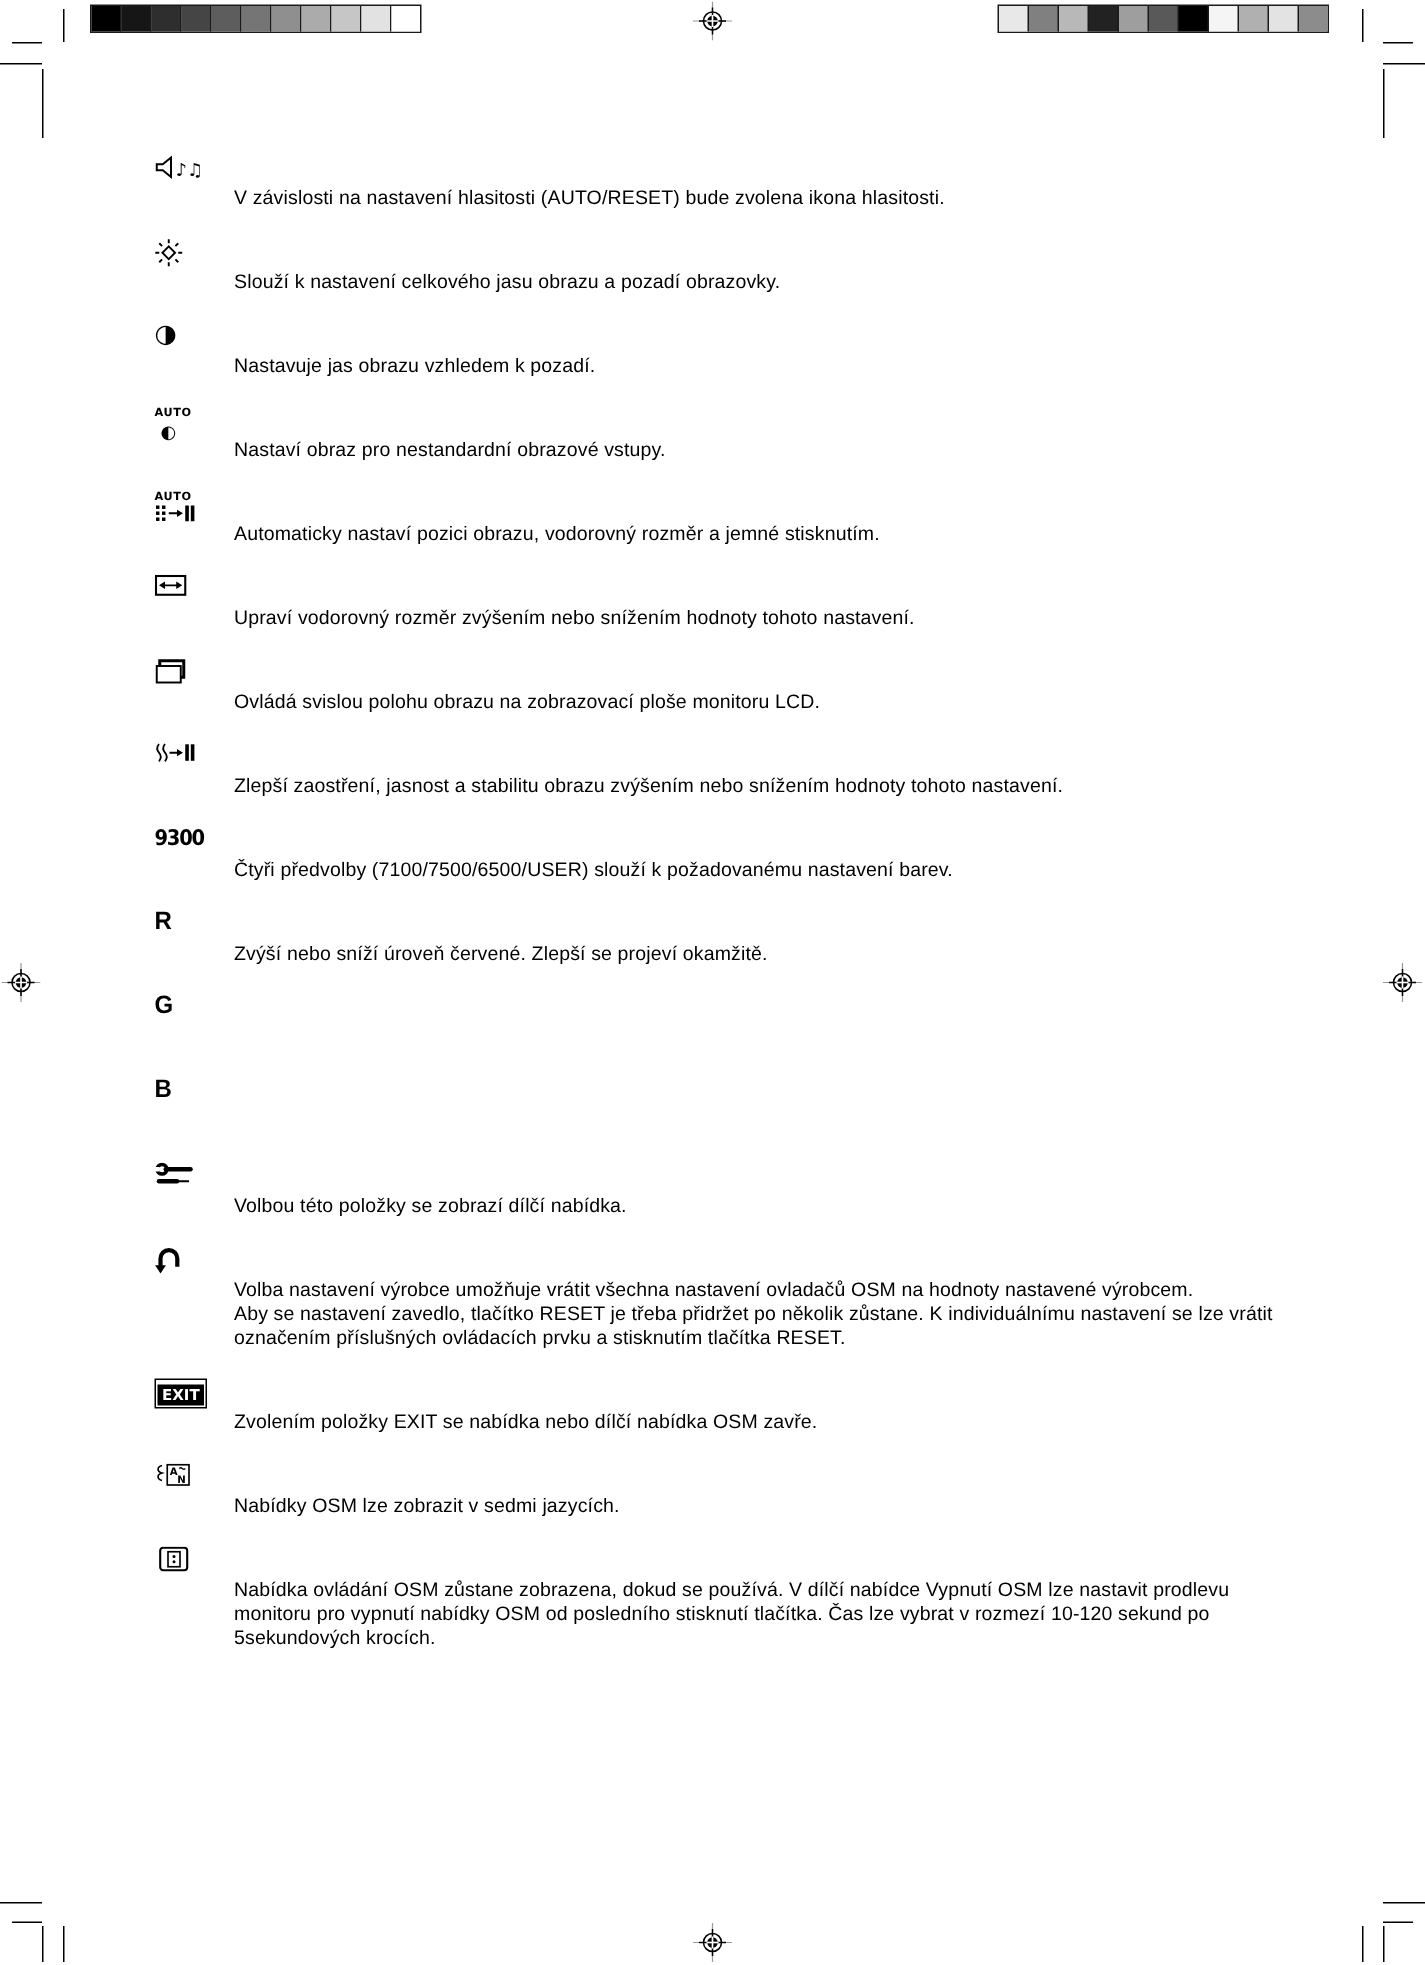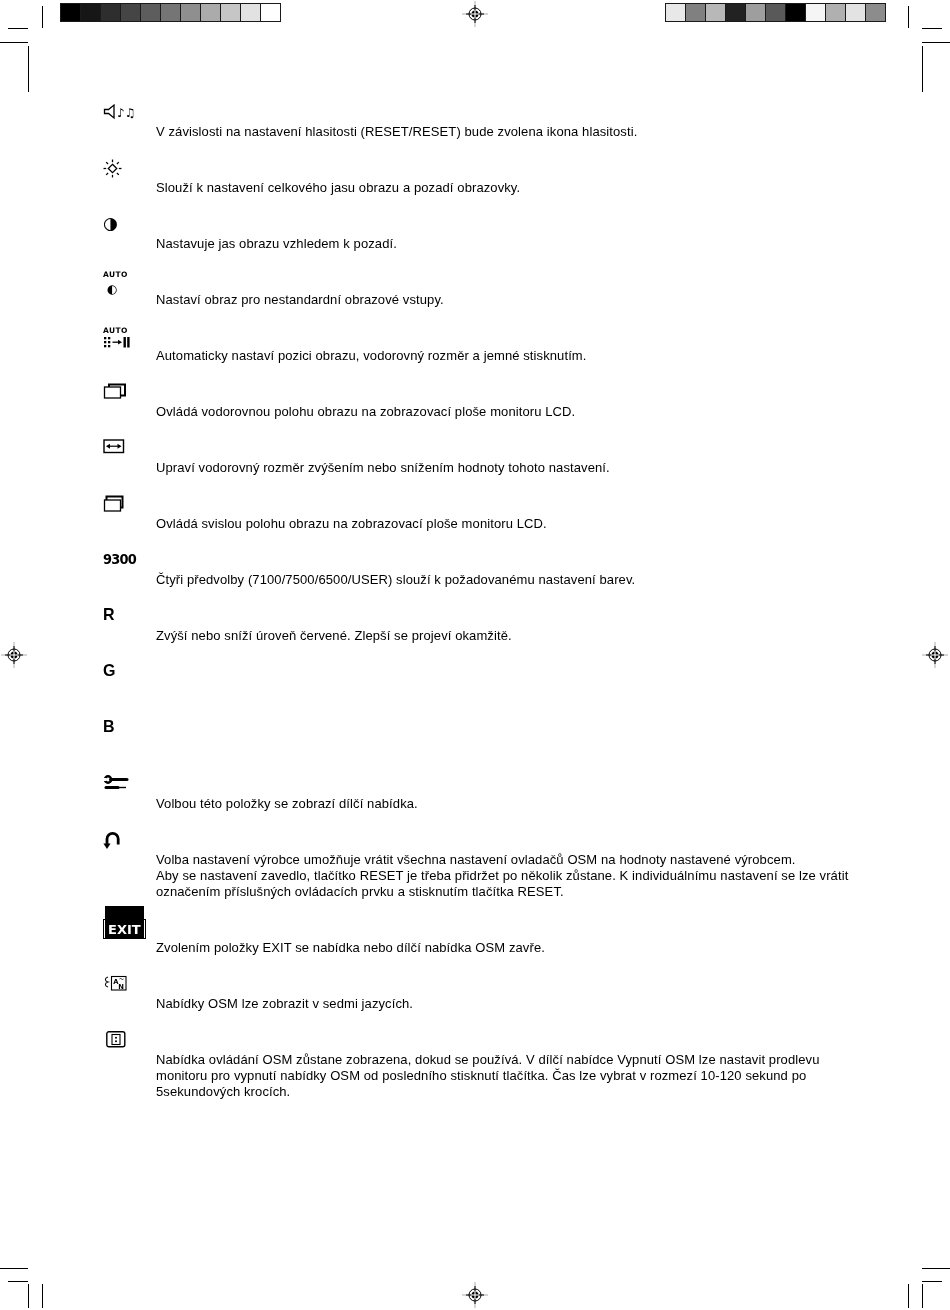--- a/index.html
+++ b/index.html
@@ -23,22 +23,22 @@
         letter-spacing:0.1px;white-space:pre-line;}
   .glyph-big{font-size:17px;font-family:"DejaVu Sans",sans-serif;}
   .glyph-small{font-size:12px;font-family:"DejaVu Sans",sans-serif;}
   .auto-label{display:block;font-size:7.5px;font-weight:bold;letter-spacing:0.4px;
               font-family:"DejaVu Sans",sans-serif;margin-bottom:1px;}
   .letter-icon{font-size:16px;font-weight:bold;font-family:"Liberation Sans",sans-serif;
                transform:scaleY(1.05);display:inline-block;}
   .preset-icon-text{font-size:13px;font-weight:bold;letter-spacing:-0.8px;
                font-family:"DejaVu Sans",sans-serif;display:inline-block;transform:scaleY(1.1);}
   .exit-box{display:inline-block;border:1px solid #000;padding:1px;background:#fff;}
-  .exit-inner{background:#000;color:#fff;font-size:13px;font-weight:bold;
-              letter-spacing:0;padding:16px 3px 1px 3px;font-family:"DejaVu Sans",sans-serif;}
+  .exit-inner{background:#000;color:#fff;font-size:10px;font-weight:bold;
+              letter-spacing:0;padding:2px 3px 1px 3px;font-family:"DejaVu Sans",sans-serif;}
   svg{display:block;}
 </style>
 </head>
 <body>
 
 <div class="page">
 
   <div class="strip" style="left:60px;">
       <div class="swatch" style="background: rgb(0, 0, 0);"></div>
       <div class="swatch" style="background: rgb(22, 22, 22);"></div>
@@ -129,21 +129,21 @@
 
   <div class="content">
 
     <div class="row">
       <div class="icon">
         <svg width="34" height="19" viewBox="0 0 34 19">
           <polygon points="1.5,6.5 5.5,6.5 11,2 11,15 5.5,10.5 1.5,10.5" fill="none" stroke="#000" stroke-width="1.3"></polygon>
           <text x="14" y="14" font-size="12" font-family="DejaVu Sans">♪♫</text>
         </svg>
       </div>
-      <div class="desc">V závislosti na nastavení hlasitosti (RESET/RESET) bude zvolena ikona hlasitosti.</div>
+      <div class="desc">V závislosti na nastavení hlasitosti (AUTO/RESET) bude zvolena ikona hlasitosti.</div>
     </div>
 
     <div class="row">
       <div class="icon">
         <svg width="19" height="19" viewBox="0 0 18 18">
           <path d="M9,5 L13,9 L9,13 L5,9 Z" fill="none" stroke="#000" stroke-width="1.2"></path>
           <line x1="9" y1="0.5" x2="9" y2="3" stroke="#000" stroke-width="1.2"></line>
           <line x1="9" y1="15" x2="9" y2="17.5" stroke="#000" stroke-width="1.2"></line>
           <line x1="0.5" y1="9" x2="3" y2="9" stroke="#000" stroke-width="1.2"></line>
           <line x1="15" y1="9" x2="17.5" y2="9" stroke="#000" stroke-width="1.2"></line>
@@ -183,29 +183,20 @@
             <rect x="5" y="9" width="2.3" height="2.3" fill="#000"></rect>
           <line x1="9.5" y1="6.2" x2="15.5" y2="6.2" stroke="#000" stroke-width="1.3"></line>
           <polygon points="15,3.8 19,6.2 15,8.6" fill="#000"></polygon>
           <rect x="20.5" y="1" width="2.4" height="10.5" fill="#000"></rect>
           <rect x="24.2" y="1" width="2.4" height="10.5" fill="#000"></rect>
         </svg>
       </div>
       <div class="desc">Automaticky nastaví pozici obrazu, vodorovný rozměr a jemné stisknutím.</div>
     </div>
 
-    <div class="row">
-      <div class="icon">
-        <svg width="24" height="17" viewBox="0 0 24 17">
-          <rect x="6" y="1.5" width="16" height="11" fill="none" stroke="#000" stroke-width="2"></rect>
-          <rect x="1.5" y="4" width="16" height="11" fill="#fff" stroke="#000" stroke-width="1.3"></rect>
-        </svg>
-      </div>
-      <div class="desc">Ovládá vodorovnou polohu obrazu na zobrazovací ploše monitoru LCD.</div>
-    </div>
 
     <div class="row">
       <div class="icon">
         <svg width="22" height="15" viewBox="0 0 22 15">
           <rect x="1" y="1" width="19.5" height="12.5" fill="none" stroke="#000" stroke-width="1.4"></rect>
           <line x1="4.5" y1="7.2" x2="17" y2="7.2" stroke="#000" stroke-width="1.2"></line>
           <polygon points="7,4.7 3,7.2 7,9.7" fill="#000"></polygon>
           <polygon points="14.5,4.7 18.5,7.2 14.5,9.7" fill="#000"></polygon>
         </svg>
       </div>
@@ -215,20 +206,33 @@
     <div class="row">
       <div class="icon">
         <svg width="24" height="18" viewBox="0 0 24 18">
           <rect x="3.5" y="1.5" width="16" height="11" fill="none" stroke="#000" stroke-width="2"></rect>
           <rect x="1.5" y="5" width="16" height="11" fill="#fff" stroke="#000" stroke-width="1.3"></rect>
         </svg>
       </div>
       <div class="desc">Ovládá svislou polohu obrazu na zobrazovací ploše monitoru LCD.</div>
     </div>
 
+    <div class="row">
+      <div class="icon">
+        <svg width="27" height="14" viewBox="0 0 27 14">
+          <path d="M3,1 q-2.4,3 0,5.8 q2.4,2.8 0,5.8" fill="none" stroke="#000" stroke-width="1.2"></path>
+          <path d="M7,1 q-2.4,3 0,5.8 q2.4,2.8 0,5.8" fill="none" stroke="#000" stroke-width="1.2"></path>
+          <line x1="10" y1="6.8" x2="15.5" y2="6.8" stroke="#000" stroke-width="1.3"></line>
+          <polygon points="15,4.4 19,6.8 15,9.2" fill="#000"></polygon>
+          <rect x="20.5" y="1.2" width="2.4" height="11" fill="#000"></rect>
+          <rect x="24.2" y="1.2" width="2.4" height="11" fill="#000"></rect>
+        </svg>
+      </div>
+      <div class="desc">Zlepší zaostření, jasnost a stabilitu obrazu zvýšením nebo snížením hodnoty tohoto nastavení.</div>
+    </div>
 
     <div class="row">
       <div class="icon">
         <span class="preset-icon-text">9300</span>
       </div>
       <div class="desc">Čtyři předvolby (7100/7500/6500/USER) slouží k požadovanému nastavení barev.</div>
     </div>
 
     <div class="row">
       <div class="icon">

